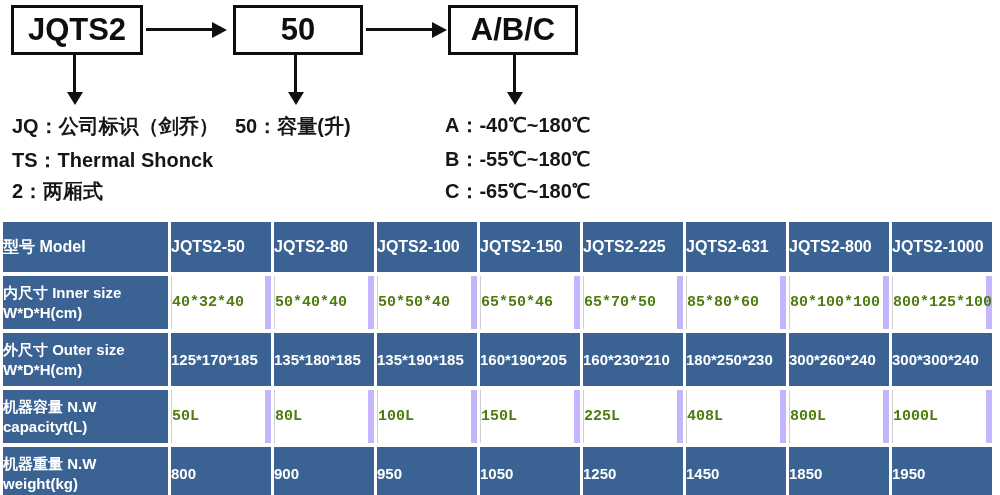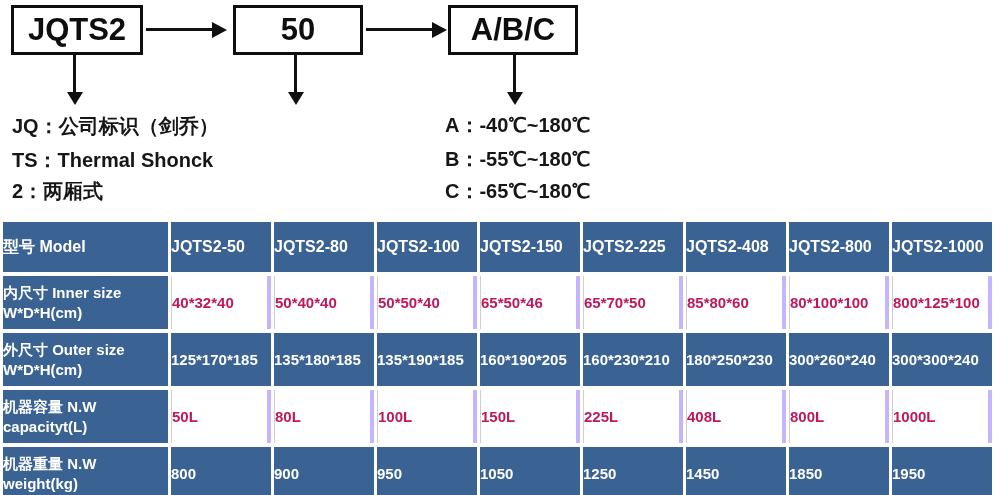--- a/index.html
+++ b/index.html
@@ -44,42 +44,43 @@
 
   
   table.spec { position:absolute; left:0; top:218px; width:995px;
           border-collapse:separate; border-spacing:3px 4px; table-layout:fixed; }
   table.spec th, table.spec td { text-align:left; vertical-align:middle;
           padding:0; font-weight:bold; }
   table.spec th { background:#3a6292; color:#ffffff; height:50px; font-size:16px; }
   td.label { background:#3a6292; color:#ffffff; height:53px;
           font-size:15px; line-height:20px; }
   td.val  { height:53px; font-size:15px; }
-  tr.r-white td.val { background:#ffffff; color:#be185d;
-          border-left:1px solid #cfcfcf; border-right:4px solid #c4b5fd; }
+  tr.r-white td.val { background:#ffffff; color:#4d7c0f;
+          border-left:1px solid #cfcfcf; border-right:6px solid #c4b5fd;font-family:Liberation Mono, monospace; }
   tr.r-blue  td.val { background:#3a6292; color:#ffffff; }
 </style>
 </head>
 <body>
 
 <div class="stage">
 
   <div class="fbox fb1">JQTS2</div>
   <div class="fbox fb2">50</div>
   <div class="fbox fb3">A/B/C</div>
 
   <div class="harrow ha1"></div>
   <div class="harrow ha2"></div>
   <div class="varrow va1"></div>
   <div class="varrow va2"></div>
   <div class="varrow va3"></div>
 
   <div class="note nL1">JQ：公司标识（剑乔）</div>
   <div class="note nL2">TS：Thermal Shonck</div>
   <div class="note nL3">2：两厢式</div>
+  <div class="note nM1">50：容量(升)</div>
   <div class="note nR1">A：-40℃~180℃</div>
   <div class="note nR2">B：-55℃~180℃</div>
   <div class="note nR3">C：-65℃~180℃</div>
 
   <table class="spec">
     <colgroup>
       <col style="width:165px">
       <col style="width:100px">
         <col style="width:100px">
         <col style="width:100px">
@@ -90,21 +91,21 @@
         <col style="width:100px">
     </colgroup>
     <thead>
       <tr>
         <th>型号 Model</th>
         <th>JQTS2-50</th>
         <th>JQTS2-80</th>
         <th>JQTS2-100</th>
         <th>JQTS2-150</th>
         <th>JQTS2-225</th>
-        <th>JQTS2-408</th>
+        <th>JQTS2-631</th>
         <th>JQTS2-800</th>
         <th>JQTS2-1000</th>
       </tr>
     </thead>
     <tbody>
       <tr class="r-white">
         <td class="label">
           <span>内尺寸 Inner size</span><br>
           <span>W*D*H(cm)</span>
         </td>

